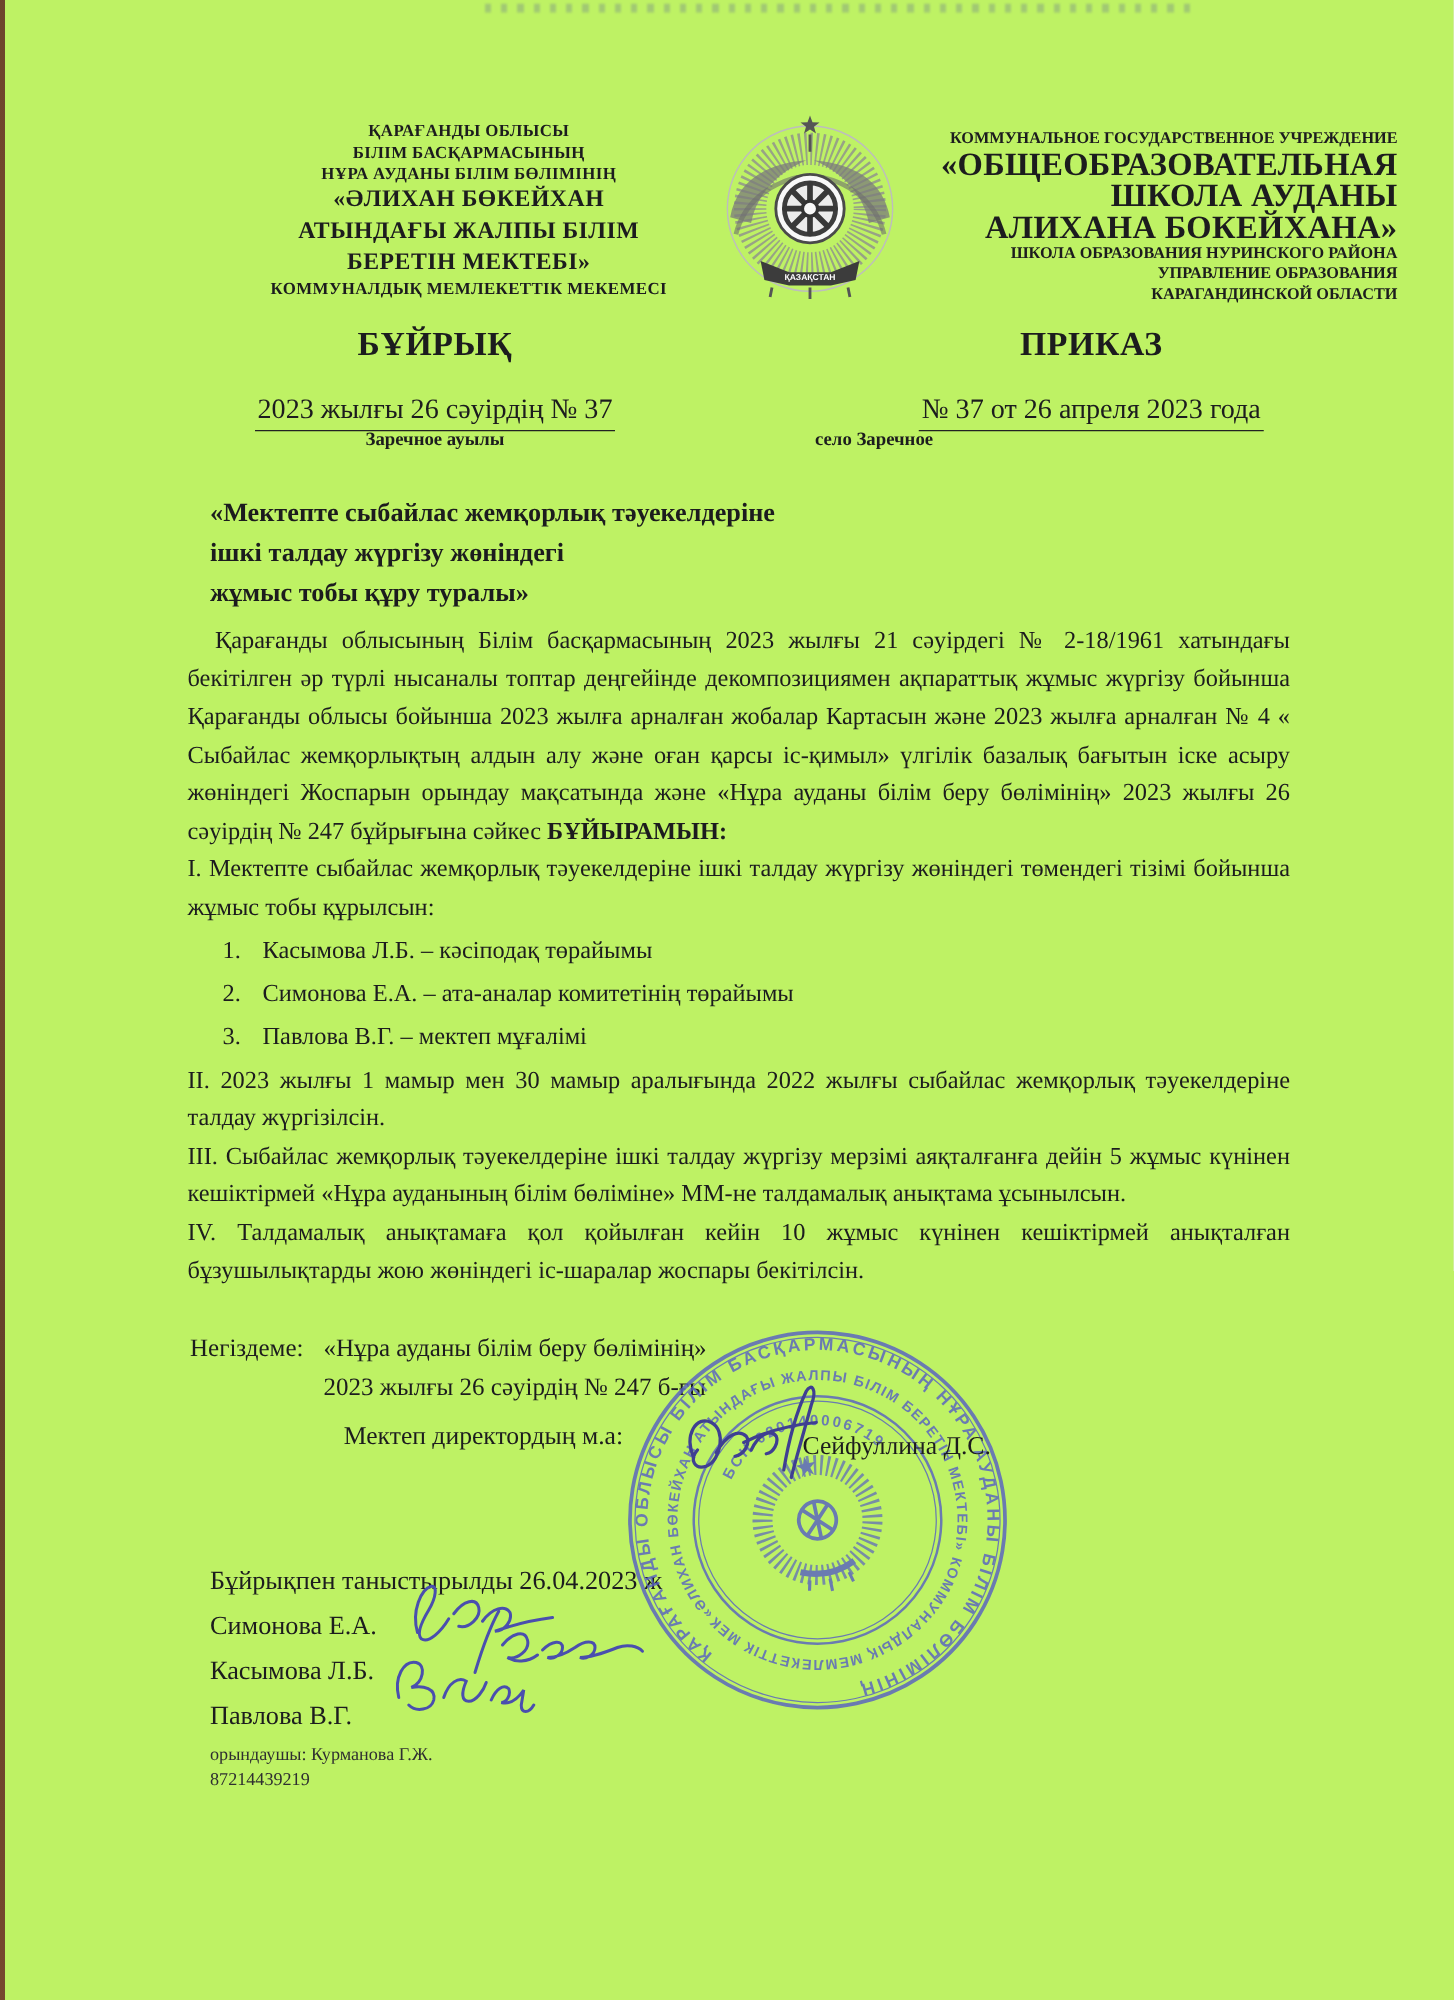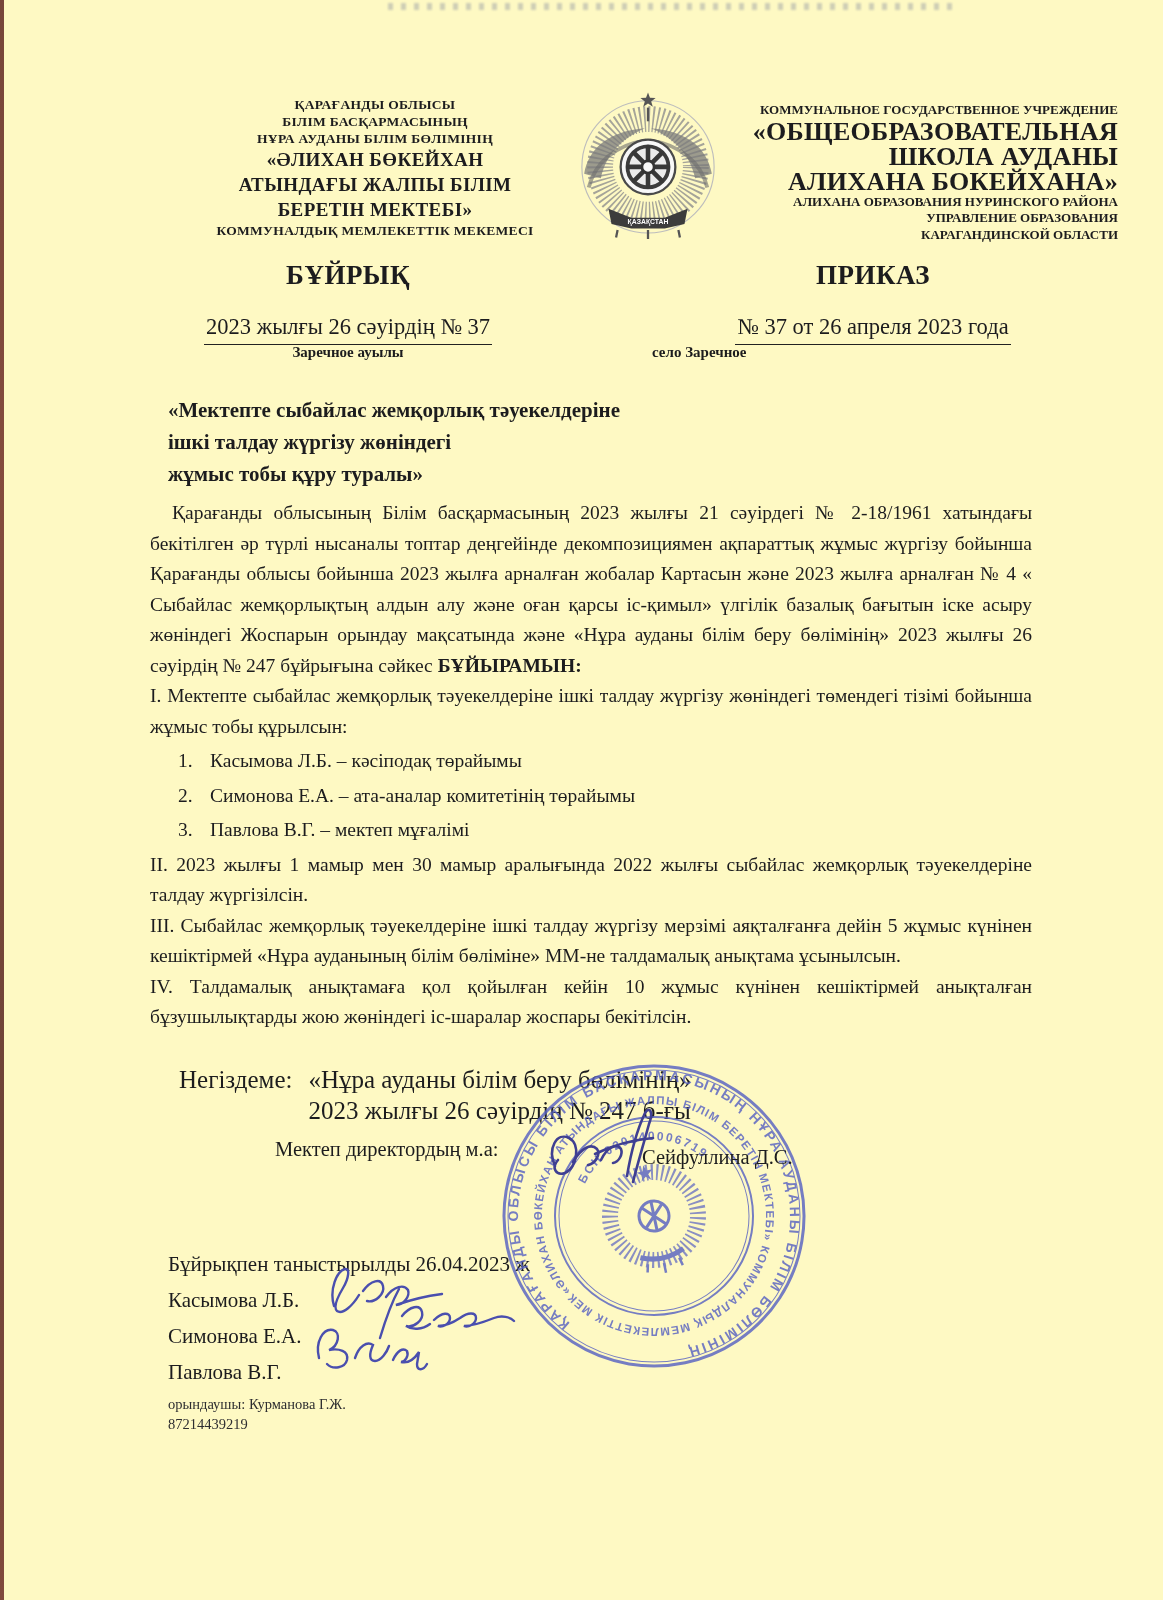--- a/index.html
+++ b/index.html
@@ -1,19 +1,19 @@
 <!DOCTYPE html>
 <html><head>
 <meta charset="utf-8">
 <style>
   html,body{margin:0;padding:0;background:#e8e8ea;}
   .page{
     position:relative;
     width:1163px;height:1600px;
-    background:#fef9c3;
+    background:#bef264;
     overflow:hidden;
     font-family:"Liberation Serif","DejaVu Serif",serif;
     color:#1c1c1e;
     margin:0 auto;
   }
   .scan-edge{position:absolute;left:0;top:0;width:4px;height:1600px;
     background:linear-gradient(180deg,#5f2722 0%,#6e2d26 30%,#54231f 70%,#6a2b25 100%);opacity:.85;}
   .bleed{position:absolute;left:388px;top:3px;width:570px;height:7px;
     background:repeating-linear-gradient(90deg,rgba(96,108,150,.30) 0 5px,rgba(96,108,150,0) 5px 13px);
     filter:blur(1px);}
@@ -37,21 +37,21 @@
   
   .subject{position:absolute;left:168px;top:394px;width:640px;font-weight:bold;font-size:21px;line-height:32px;}
   .body-block{position:absolute;left:150px;top:498px;width:882px;font-size:19.5px;line-height:30.5px;z-index:1;}
   .body-block p{margin:0;text-align:justify;}
   .p-main{text-indent:22px;}
   .resolve{font-weight:bold;}
   ol.wg{list-style:none;margin:2px 0;padding:0 0 0 28px;}
   ol.wg li{margin:4px 0;}
   .li-num{display:inline-block;width:32px;}
   
-  .basis{position:absolute;left:179px;top:1064px;display:flex;gap:16px;font-size:25px;line-height:31px;z-index:1;}
+  .basis{position:absolute;left:152px;top:1064px;display:flex;gap:16px;font-size:20px;line-height:31px;z-index:1;}
   .sig-label{position:absolute;left:275px;top:1138px;font-size:20.5px;z-index:3;}
   .sig-name{position:absolute;left:642px;top:1146px;font-size:20.5px;z-index:3;}
   .ack{position:absolute;left:168px;top:1246px;font-size:21px;line-height:36px;z-index:1;}
   .footer{position:absolute;left:168px;top:1394px;font-size:14.5px;line-height:20px;color:#2e2e30;}
   
   .stamp{position:absolute;left:494px;top:1056px;z-index:2;opacity:.82;}
   .ink{position:absolute;z-index:3;}
   .sig-director{left:535px;top:1102px;}
   .sig-kasymova{left:318px;top:1260px;}
   .sig-simonova{left:352px;top:1286px;}
@@ -93,21 +93,21 @@
       <text x="100" y="180" text-anchor="middle" font-size="9" font-weight="bold" fill="#fefefe" font-family="Liberation Sans, sans-serif">ҚАЗАҚСТАН</text>
       <path d="M60,188 L58,198 M140,188 L142,198 M100,188 L100,200" stroke="#555555" stroke-width="3"></path>
     </svg>
   </div>
 
   <div class="hdr-right">
     <div class="h-sm2">КОММУНАЛЬНОЕ ГОСУДАРСТВЕННОЕ УЧРЕЖДЕНИЕ</div>
     <div class="h-bg2">«ОБЩЕОБРАЗОВАТЕЛЬНАЯ</div>
     <div class="h-bg2">ШКОЛА АУДАНЫ</div>
     <div class="h-bg2">АЛИХАНА БОКЕЙХАНА»</div>
-    <div class="h-sm2">АЛИХАНА ОБРАЗОВАНИЯ НУРИНСКОГО РАЙОНА</div>
+    <div class="h-sm2">ШКОЛА ОБРАЗОВАНИЯ НУРИНСКОГО РАЙОНА</div>
     <div class="h-sm2">УПРАВЛЕНИЕ ОБРАЗОВАНИЯ</div>
     <div class="h-sm2">КАРАГАНДИНСКОЙ ОБЛАСТИ</div>
   </div>
 
   <div class="ord ord-kk">
     <div class="ord-title">БҰЙРЫҚ</div>
     <span class="ord-date">2023 жылғы 26 сәуірдің № 37</span>
   </div>
 
   <div class="ord ord-ru">
@@ -187,22 +187,22 @@
         <path d="M66,58 C72,45 82,41 86,47 C88,52 84,60 78,61"></path>
         <path d="M92,74 C96,50 102,28 110,11 C114,4 119,9 114,22 C108,44 102,64 98,80"></path>
         <path d="M60,52 C76,44 96,38 118,36"></path>
       </g>
     </svg>
   </div>
   <span class="sig-name">Сейфуллина Д.С.</span>
 
   <div class="ack">
     <div>Бұйрықпен таныстырылды 26.04.2023 ж</div>
+    <div>Симонова Е.А.</div>
     <div>Касымова Л.Б.</div>
-    <div>Симонова Е.А.</div>
     <div>Павлова В.Г.</div>
   </div>
 
   <div class="ink sig-kasymova">
     <svg width="160" height="60" viewBox="0 0 160 60">
       <g fill="none" stroke="#4a4fae" stroke-width="2.4" stroke-linecap="round">
         <path d="M16,46 C11,29 19,11 27,9 C32,8 31,18 25,28 C19,38 15,47 19,51 C25,55 35,45 41,35"></path>
         <path d="M45,31 C53,20 63,18 65,26 C67,34 57,43 49,41"></path>
         <path d="M68,37 C76,26 86,24 90,30 C92,36 86,45 78,45 C92,40 108,36 124,34"></path>
       </g>

